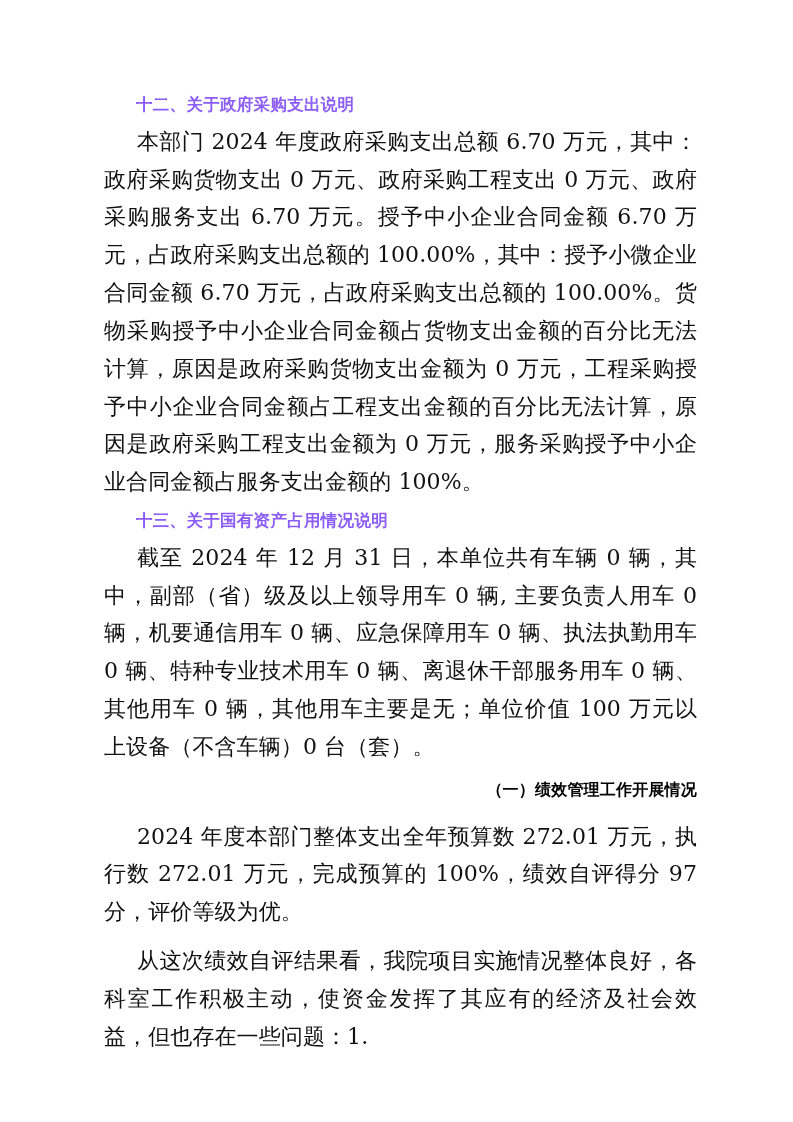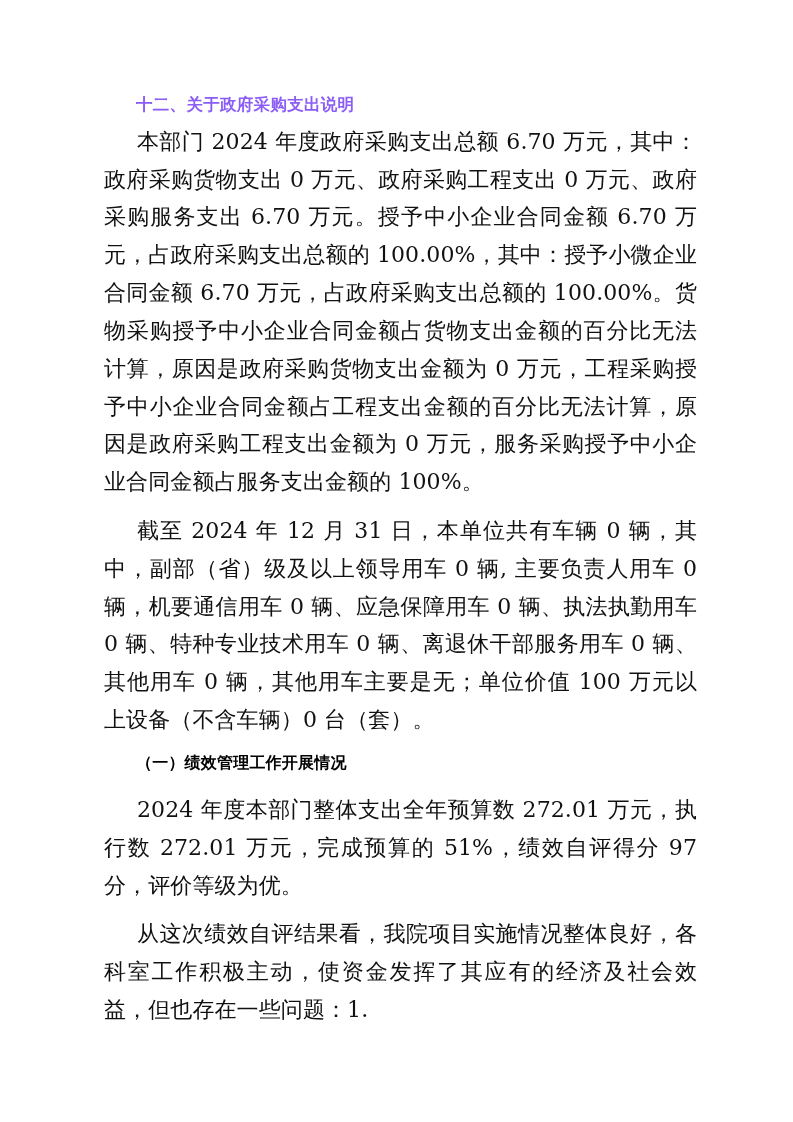--- a/index.html
+++ b/index.html
@@ -36,20 +36,21 @@
   h3.sub-title {
     font-family: "DejaVu Sans", "Liberation Sans", sans-serif;
     font-size: 16px;
     font-weight: bold;
     margin: 0;
     padding: 0;
     line-height: 1.62;
     text-indent: 32px;
     letter-spacing: 0.2px;
     color: #000;
+    text-align: right;
   }
   p.para {
     font-size: 22px;
     margin: 0;
     padding: 0;
     line-height: 1.72;
     text-indent: 33px;
     text-align: justify;
     text-justify: inter-ideograph;
     letter-spacing: 0.1px;
@@ -63,34 +64,35 @@
 
 <div class="page">
   <div class="doc-body">
 
     <h2 class="section-title">十二、关于政府采购支出说明</h2>
     <div class="gap-sm"></div>
     <p class="para">本部门 2024 年度政府采购支出总额 6.70 万元，其中：政府采购货物支出 0 万元、政府采购工程支出 0 万元、政府采购服务支出 6.70 万元。授予中小企业合同金额 6.70 万元，占政府采购支出总额的 100.00%，其中：授予小微企业合同金额 6.70 万元，占政府采购支出总额的 100.00%。货物采购授予中小企业合同金额占货物支出金额的百分比无法计算，原因是政府采购货物支出金额为 0 万元，工程采购授予中小企业合同金额占工程支出金额的百分比无法计算，原因是政府采购工程支出金额为 0 万元，服务采购授予中小企业合同金额占服务支出金额的 100%。</p>
 
     <div class="gap-md"></div>
 
+    <h2 class="section-title">十三、关于国有资产占用情况说明</h2>
     <div class="gap-sm"></div>
     <p class="para">截至 2024 年 12 月 31 日，本单位共有车辆 0 辆，其中，副部（省）级及以上领导用车 0 辆, 主要负责人用车 0 辆，机要通信用车 0 辆、应急保障用车 0 辆、执法执勤用车 0 辆、特种专业技术用车 0 辆、离退休干部服务用车 0 辆、其他用车 0 辆，其他用车主要是无；单位价值 100 万元以上设备（不含车辆）0 台（套）。</p>
 
     <div class="gap-md"></div>
 
     <div class="gap-sm"></div>
 
     <h3 class="sub-title">（一）绩效管理工作开展情况</h3>
     <div class="gap-sm"></div>
 
     <div class="gap-md"></div>
 
     <div class="gap-sm"></div>
-    <p class="para">2024 年度本部门整体支出全年预算数 272.01 万元，执行数 272.01 万元，完成预算的 51%，绩效自评得分 97 分，评价等级为优。</p>
+    <p class="para">2024 年度本部门整体支出全年预算数 272.01 万元，执行数 272.01 万元，完成预算的 100%，绩效自评得分 97 分，评价等级为优。</p>
 
     <div class="gap-md"></div>
 
     <div class="gap-sm"></div>
     <p class="para">从这次绩效自评结果看，我院项目实施情况整体良好，各科室工作积极主动，使资金发挥了其应有的经济及社会效益，但也存在一些问题：1.</p>
 
   </div>
 </div>
 
 </body></html>

